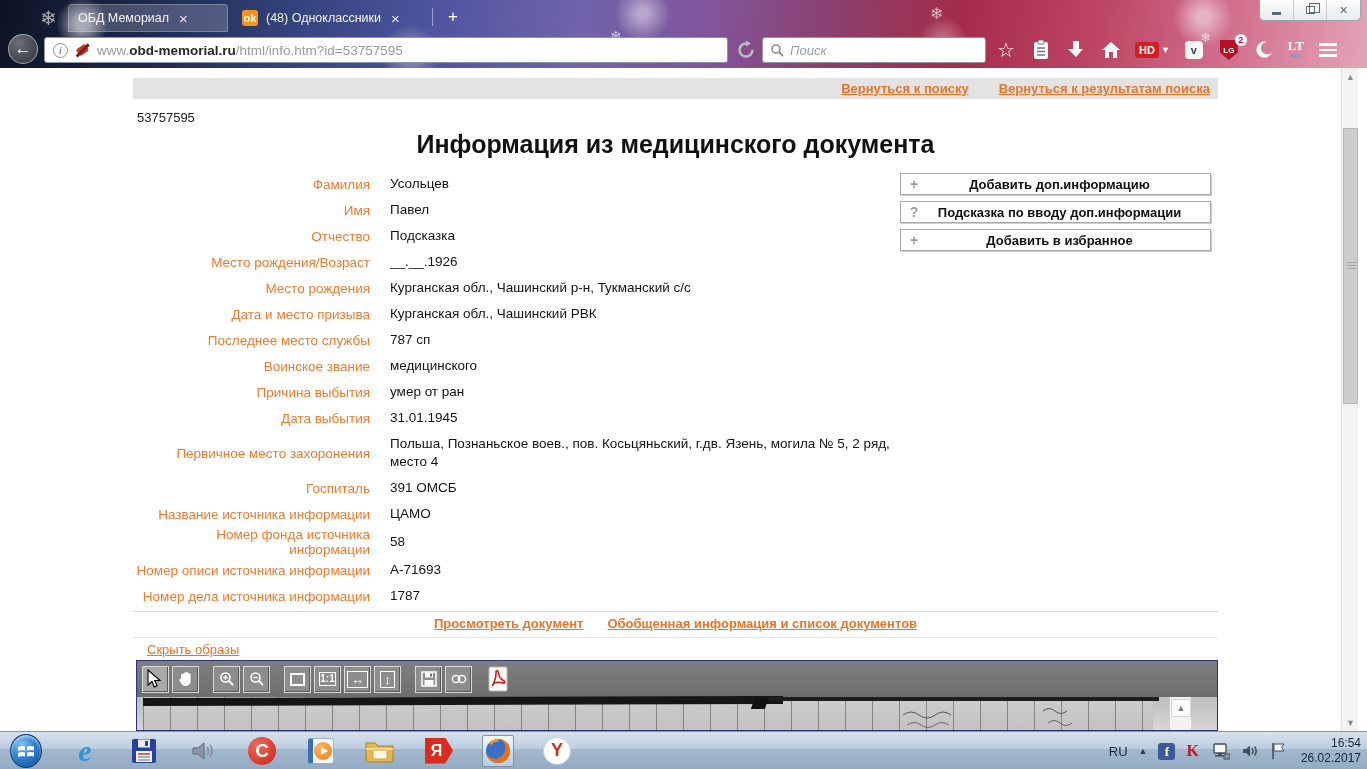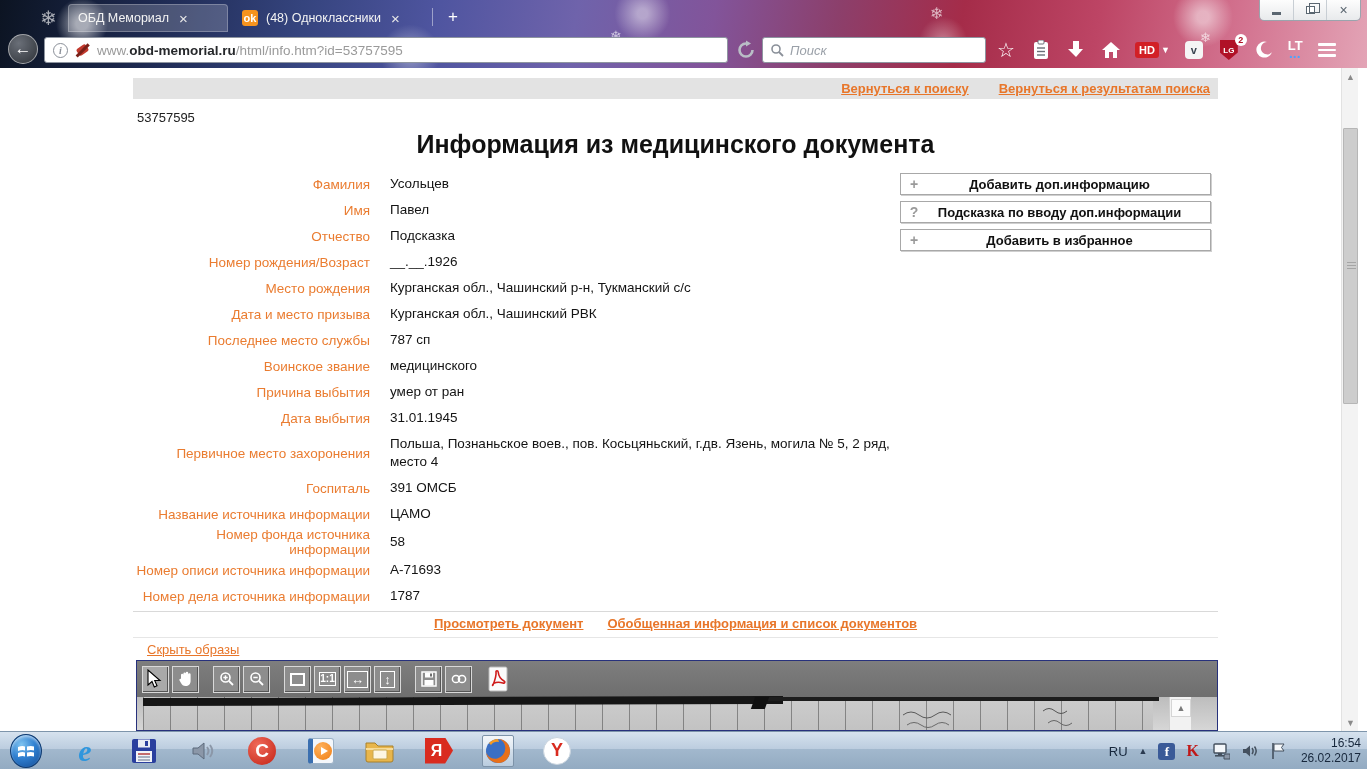--- a/index.html
+++ b/index.html
@@ -58,21 +58,21 @@
   .nicon { width:22px; height:22px; display:flex; align-items:center; justify-content:center; color:#fff; }
   .star { font-size:20px; color:#fff; }
   .hd-badge { background:#d21f26; color:#fff; font-weight:bold; font-size:11px; border-radius:3px; padding:2px 4px; }
   .caret { color:#fff; font-size:9px; margin-left:2px; }
   .pocket { width:18px; height:18px; background:#f5f5f5; border-radius:4px; color:#3a4450; font-size:11px; font-weight:bold;
             display:flex; align-items:center; justify-content:center; }
   .shield { position:relative; width:18px; height:20px; background:#b01227; color:#fff; font-size:8px; font-weight:bold;
             display:flex; align-items:center; justify-content:center; clip-path:polygon(0 0,100% 0,100% 62%,50% 100%,0 62%); }
   .shield-badge { position:absolute; top:-5px; right:-7px; background:#fff; color:#b01227; border-radius:50%;
                   width:12px; height:12px; font-size:9px; font-weight:bold; display:flex; align-items:center; justify-content:center; clip-path:none; }
-  .lt-ext { color:#fff; font-weight:bold; font-size:13px; line-height:1; text-align:center; }
+  .lt-ext { color:#fff; font-weight:bold; font-size:13px; line-height:1; text-align:center;font-family:Liberation Serif, serif; }
   .lt-ext .dots { display:block; letter-spacing:1px; font-size:8px; color:#4aa3ff; margin-top:1px; }
   .hamburger { display:flex; flex-direction:column; gap:3px; }
   .hamburger div { width:18px; height:2.5px; background:#fff; border-radius:1px; }
 
   
   .content { position:absolute; top:68px; left:0; width:1337px; height:663px; background:#fff; }
   .page-inner { position:absolute; left:133px; top:0; width:1085px; height:100%; font-size:13.5px; }
   .top-band { position:absolute; left:0; top:10px; width:100%; height:21px; background:#e3e3e3;
               display:flex; align-items:center; justify-content:flex-end; gap:30px; padding-right:8px;padding-left:29px; }
   .olink { color:#e8762a; font-weight:bold; text-decoration:underline; font-size:13px; cursor:pointer; }
@@ -278,21 +278,21 @@
           </div>
         <div class="frow">
             <div class="flab">Имя</div>
             <div class="fval">Павел</div>
           </div>
         <div class="frow">
             <div class="flab">Отчество</div>
             <div class="fval">Подсказка</div>
           </div>
         <div class="frow">
-            <div class="flab">Номер рождения/Возраст</div>
+            <div class="flab">Место рождения/Возраст</div>
             <div class="fval">__.__.1926</div>
           </div>
         <div class="frow">
             <div class="flab">Место рождения</div>
             <div class="fval">Курганская обл., Чашинский р-н, Тукманский с/с</div>
           </div>
         <div class="frow">
             <div class="flab">Дата и место призыва</div>
             <div class="fval">Курганская обл., Чашинский РВК</div>
           </div>

